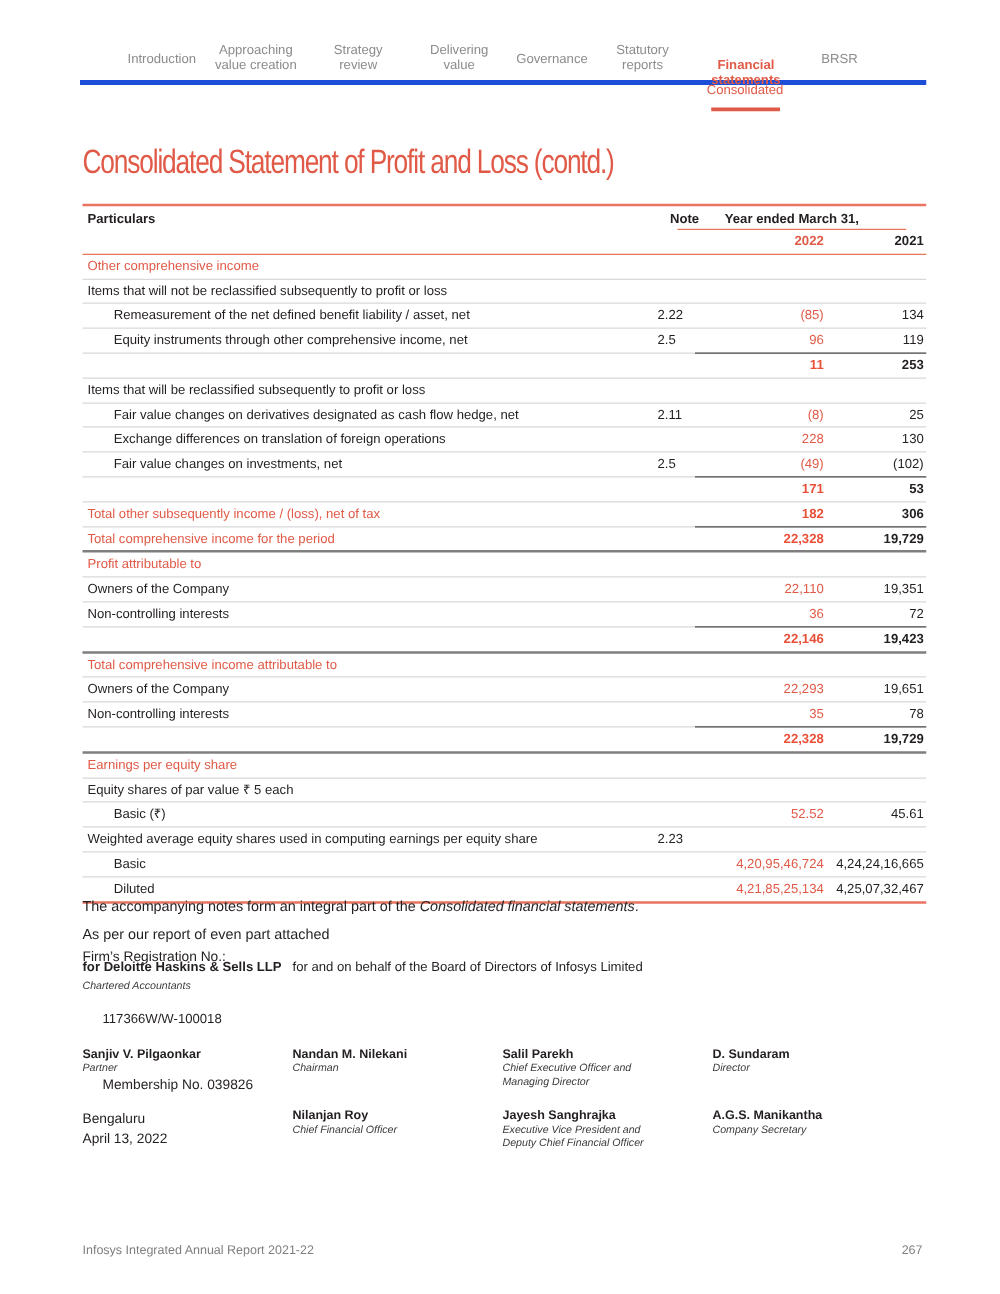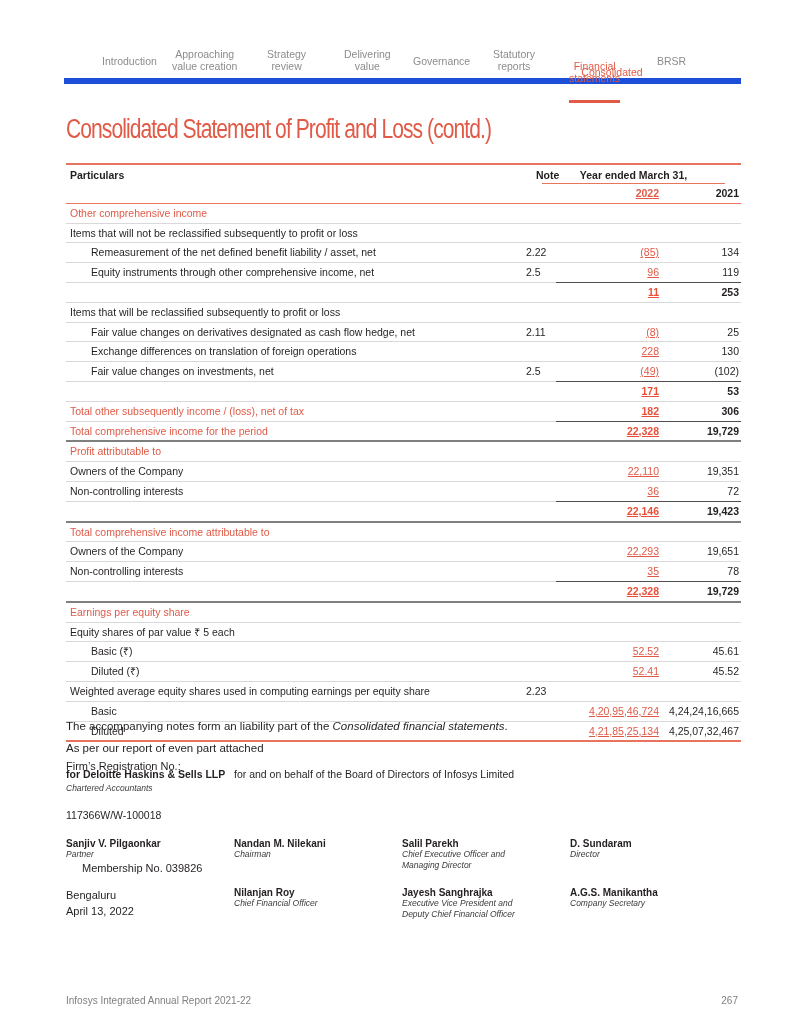--- a/index.html
+++ b/index.html
@@ -1,29 +1,29 @@
 <!DOCTYPE html>
 <html><head>
   <meta charset="utf-8">
   <style>
     html, body { margin:0; padding:0; background:#ffffff; }
     body { width:800px; height:1035px; position:relative; font-family:"Liberation Sans", sans-serif; color:#231f20; overflow:hidden; }
-    .nav { position:absolute; left:64px; top:34px; width:677px; height:30px; border-bottom:6px solid #1d4ed8;margin-top:14px; }
+    .nav { position:absolute; left:64px; top:34px; width:677px; height:30px; border-bottom:4px solid #1d4ed8; }
     .nav-item { position:absolute; top:0; text-align:center; font-size:10.5px; line-height:12px; color:#8c8c8c; white-space:pre-line; }
     .nav-item.single { top:7px; }
-    .nav-item.active { color:#e05a47; font-weight:normal; }
+    .nav-item.active { color:#e05a47; font-weight:bold; }
     .nav-underline { position:absolute; left:0; right:0; bottom:-7px; height:3px; background:#e05a47; }
-    .nav-sub { position:absolute; top:66px; left:565px; width:62px; text-align:center; font-size:10.5px; color:#e05a47;margin-left:16px; }
+    .nav-sub { position:absolute; top:66px; left:565px; width:62px; text-align:center; font-size:10.5px; color:#e05a47; }
     .title { position:absolute; left:66px; top:114px; font-family:"Liberation Sans", sans-serif; font-size:27px; color:#e05a47; letter-spacing:-1.2px; transform:scaleX(0.78); transform-origin:left top; white-space:nowrap; font-weight:normal; }
     .table { position:absolute; left:66px; top:163px; width:675px; border-top:2px solid #e8735f; }
     .row { position:relative; height:18.8px; font-size:10.5px; line-height:18.8px; border-bottom:1px solid #d9d9d9; }
     .row .lbl { position:absolute; left:4px; white-space:nowrap; }
     .row .lbl.indent { left:25px; }
     .row .note { position:absolute; left:460px; width:50px; text-align:left; }
-    .row .v22 { position:absolute; right:82px; width:100px; text-align:right; color:#e05a47;text-decoration:underline; }
+    .row .v22 { position:absolute; right:82px; width:100px; text-align:right; color:#e05a47; }
     .row .v21 { position:absolute; right:2px; width:90px; text-align:right; }
     .row.section .lbl { color:#e05a47; }
     .row.total .v22, .row.total .v21 { font-weight:bold; }
     .row.total .v22 { color:#e8503a; }
     .row.header { font-weight:bold; height:19px; line-height:21px; border-bottom:none; }
     .row.header .yr { position:absolute; right:16px; width:183px; text-align:center; border-bottom:1px solid #e8735f; height:18px; }
     .row.years { font-weight:bold; border-bottom:1.5px solid #e8735f; }
     .topline { position:absolute; right:0; width:185px; top:-1px; height:1px; background:#4d4d4d; }
     .dbl { border-bottom:2px solid #7f7f7f; }
     .lastrow { border-bottom:2px solid #e8735f; }
@@ -171,47 +171,42 @@
     </div>
   <div class="row">
       <span class="lbl">Equity shares of par value ₹ 5 each</span>
     </div>
   <div class="row">
       <span class="lbl indent">Basic (₹)</span>
       <span class="v22">52.52</span>
       <span class="v21">45.61</span>
     </div>
   <div class="row">
-      <span class="lbl indent">Diluted (₹)</span>
-      <span class="v22">52.41</span>
-      <span class="v21">45.52</span>
-    </div>
-  <div class="row">
       <span class="lbl">Weighted average equity shares used in computing earnings per equity share</span>
       <span class="note">2.23</span>
     </div>
   <div class="row">
       <span class="lbl indent">Basic</span>
       <span class="v22">4,20,95,46,724</span>
       <span class="v21">4,24,24,16,665</span>
     </div>
   <div class="row lastrow">
       <span class="lbl indent">Diluted</span>
       <span class="v22">4,21,85,25,134</span>
       <span class="v21">4,25,07,32,467</span>
     </div>
 </div>
 
-<div class="foot" style="top:720px;"><span>The accompanying notes form an liability part of the </span><i>Consolidated financial statements</i><span>.</span></div>
+<div class="foot" style="top:720px;"><span>The accompanying notes form an integral part of the </span><i>Consolidated financial statements</i><span>.</span></div>
 <div class="foot" style="top:742px;">As per our report of even part attached</div>
 
 <div class="foot" style="top:768px; font-size:10.5px;font-weight:bold;">for Deloitte Haskins &amp; Sells LLP</div>
 <div class="foot sig-role" style="top:783px;">Chartered Accountants</div>
 <div class="foot" style="top:760px; font-size:11px;">Firm’s Registration No.:</div>
-<div class="foot" style="top:809px; font-size:10.5px;">117366W/W-100018</div>
+<div class="foot" style="top:809px; font-size:10.5px;margin-left:16px;">117366W/W-100018</div>
 <div class="foot" style="top:768px; left:234px; font-size:10.5px;">for and on behalf of the Board of Directors of Infosys Limited</div>
 
 <div class="sig-block" style="left:66px; top:838px;">
   <div class="sig-name">Sanjiv V. Pilgaonkar</div>
   <div class="sig-role">Partner</div>
   <div style="font-size:11px; margin-top:2px;padding-left:16px;">Membership No. 039826</div>
 </div>
 <div class="sig-block" style="left:234px; top:838px;">
   <div class="sig-name">Nandan M. Nilekani</div>
   <div class="sig-role">Chairman</div>

